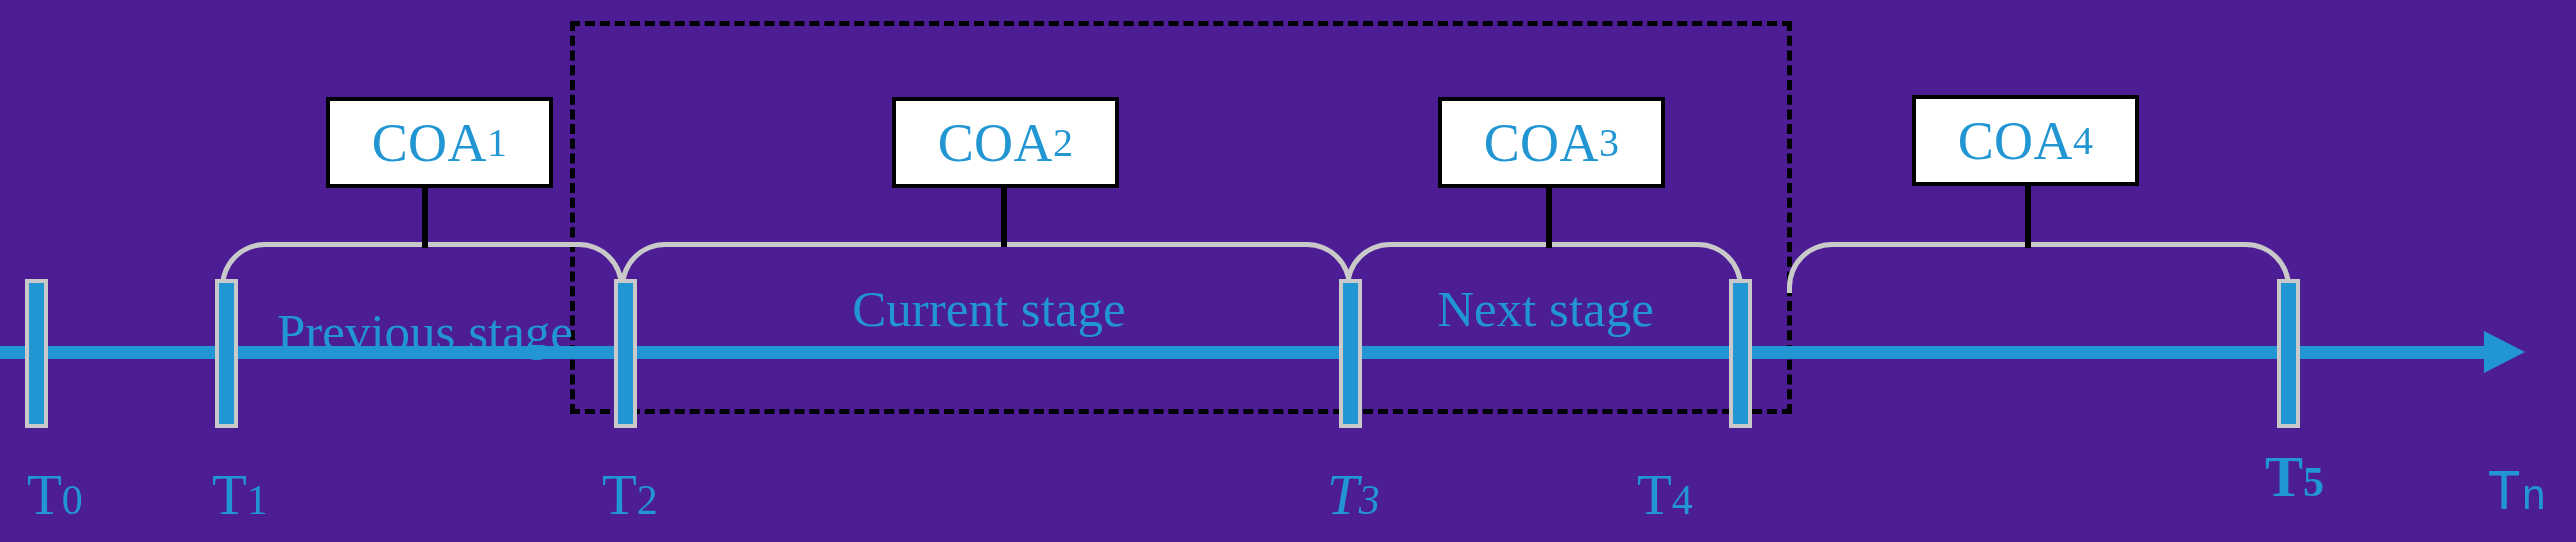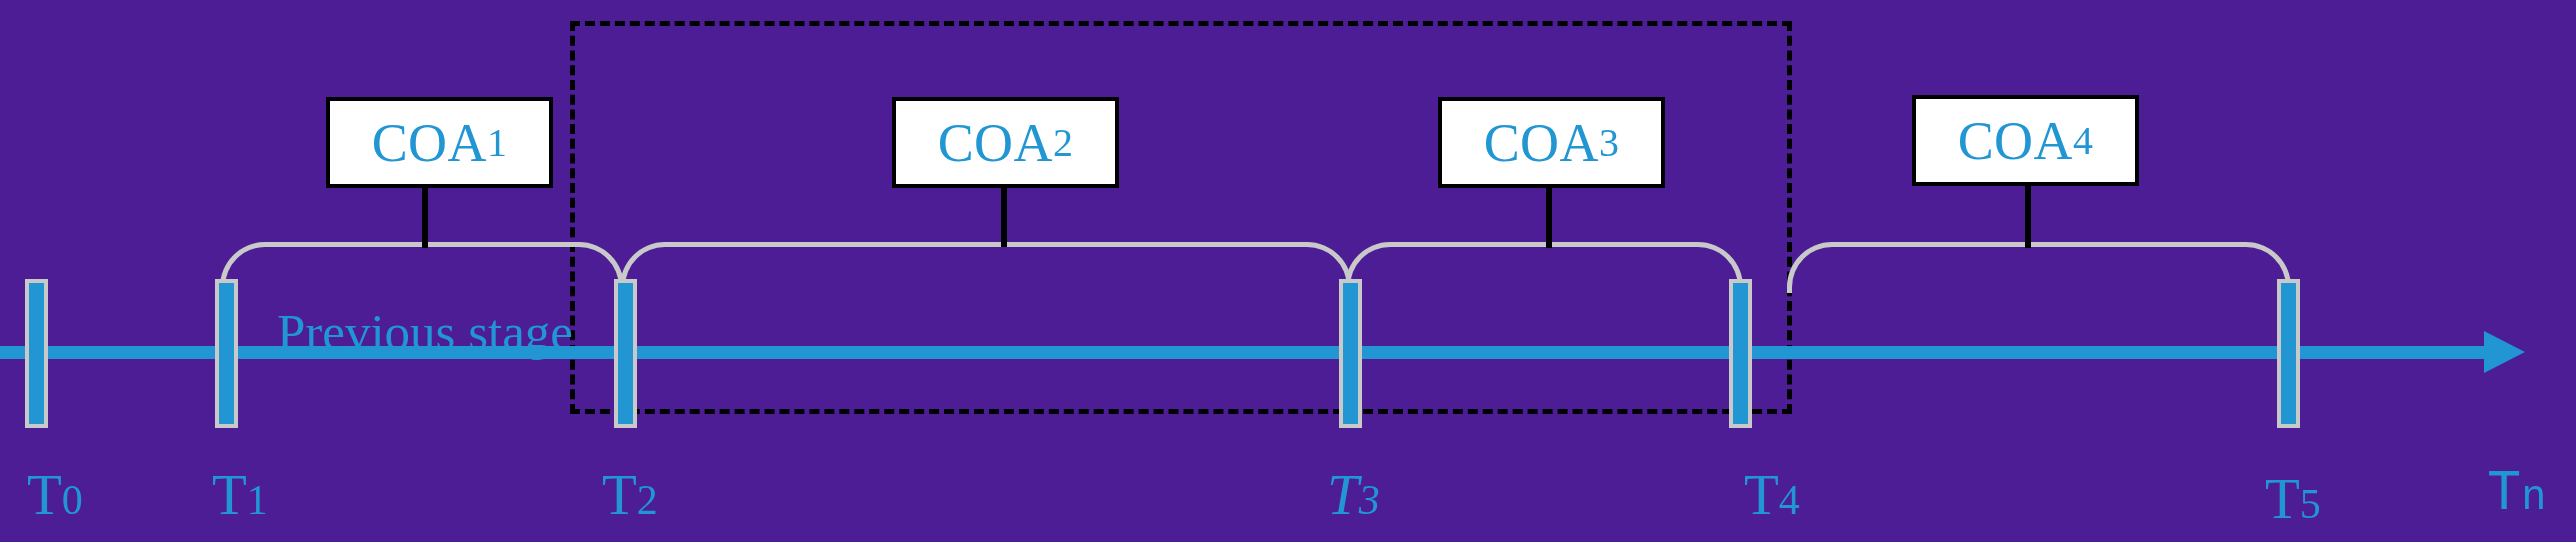--- a/index.html
+++ b/index.html
@@ -133,37 +133,39 @@
   </div>
   <div class="coa-stem" style="left:1546px; top:188px; height:60px;"></div>
 
   <div class="coa-box" style="left:1912px; top:95px; width:227px; height:91px;">
     <span>COA</span>
       <span class="sub">4</span>
   </div>
   <div class="coa-stem" style="left:2025px; top:186px; height:62px;"></div>
 
   <div class="stage-label" style="left:242px; top:284px; width:366px;margin-top:23px;">Previous stage</div>
+  <div class="stage-label" style="left:813px; top:284px; width:352px;">Current stage</div>
+  <div class="stage-label" style="left:1377px; top:284px; width:337px;">Next stage</div>
 
   <div class="t-label" style="left:27px; top:466px;">
     <span>T</span><span class="sub">0</span>
   </div>
   <div class="t-label" style="left:212px; top:466px;">
     <span>T</span><span class="sub">1</span>
   </div>
   <div class="t-label" style="left:602px; top:466px;">
     <span>T</span><span class="sub">2</span>
   </div>
   <div class="t-label" style="left:1327px; top:466px;font-style:italic;">
     <span>T</span><span class="sub">3</span>
   </div>
-  <div class="t-label" style="left:1744px; top:466px;text-align:center;">
+  <div class="t-label" style="left:1637px; top:466px;text-align:center;">
     <span>T</span><span class="sub">4</span>
   </div>
-  <div class="t-label" style="left:2265px; top:470px;">
+  <div class="t-label" style="left:2265px; top:448px;font-weight:bold;">
     <span>T</span><span class="sub">5</span>
   </div>
   <div class="t-label" style="left:2487px; top:466px;font-family:Liberation Mono, monospace;">
     <span>T</span><span class="sub">n</span>
   </div>
 
 </div>
 
 
 </body></html>

